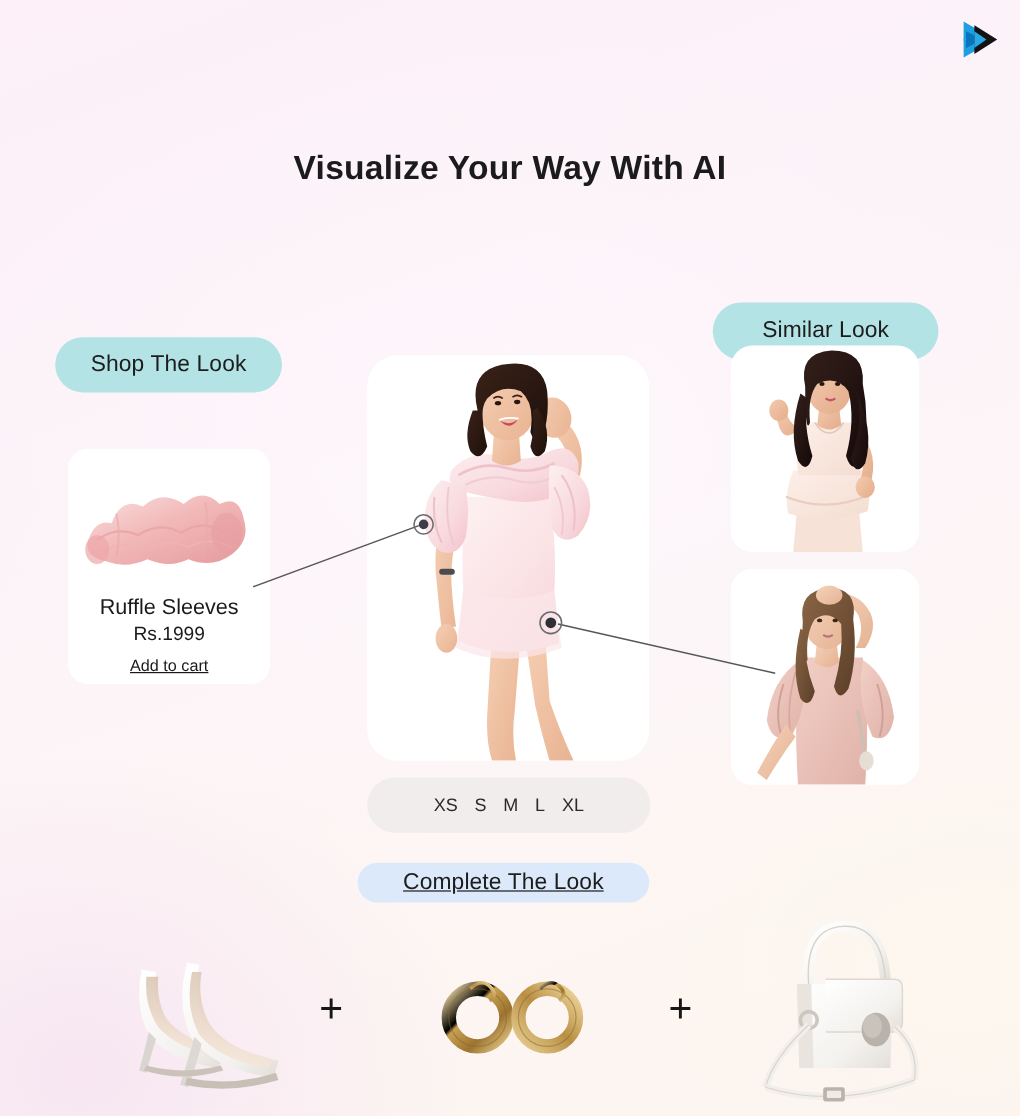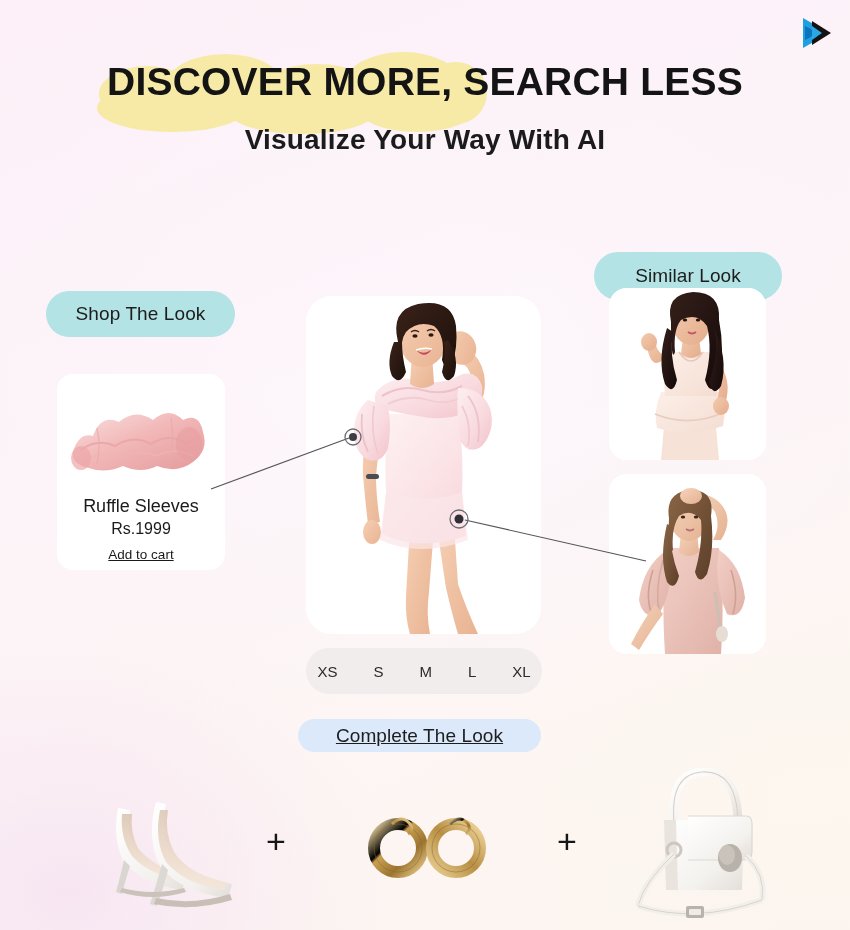--- a/index.html
+++ b/index.html
@@ -33,29 +33,29 @@
     letter-spacing:.2px;
   }
 
   
   .pill{
     position:absolute; display:flex; align-items:center; justify-content:center;
     border-radius:40px; font-size:19px; color:#1d1d1d; letter-spacing:.1px;
   }
   .pill-teal{ background:#b3e3e5; }
   .pill-blue{ background:#dbe9fb; }
-  #pill-shop{ left:46px; top:281px; width:189px; height:46px;margin-top:10px; }
+  #pill-shop{ left:46px; top:281px; width:189px; height:46px; }
   #pill-similar{ left:594px; top:209px; width:188px; height:48px;margin-top:43px; }
   #pill-complete{ left:298px; top:719px; width:243px; height:33px;text-decoration:underline; }
 
   
   #size-bar{
     position:absolute; left:306px; top:648px; width:236px; height:46px;
     border-radius:30px; background:#f1edec; display:flex; align-items:center;
-    justify-content:center; gap:36px;
+    justify-content:center; gap:14px;
   }
   #size-bar .sz{ font-size:15px; color:#2a2a2a; }
 
   
   #hero-card{
     position:absolute; left:306px; top:296px; width:235px; height:338px;
     background:#fff; border-radius:26px; overflow:hidden;
   }
   
   .thumb{
@@ -101,33 +101,20 @@
   <div class="logo">
     <svg viewBox="0 0 42 42" width="42" height="42">
       <path d="M6 6 L20 14 L6 22 Z" fill="#1e9fe0"></path>
       <path d="M6 20 L20 28 L6 36 Z" fill="#1e9fe0"></path>
       <path d="M8 14 L22 21 L8 28 Z" fill="#0b74bd"></path>
       <path d="M15 9 L34 21 L15 33 Z" fill="#131313"></path>
       <path d="M15 14 L25 21 L15 28 Z" fill="#28a9e6"></path>
     </svg>
   </div>
 
-  <div class="headline-wrap">
-    <div class="headline">
-      <span class="hl-blob" style="left:-8px;  top:4px;  width:96px;  height:56px;"></span>
-      <span class="hl-blob" style="left:58px;  top:-8px; width:120px; height:66px;"></span>
-      <span class="hl-blob" style="left:150px; top:2px;  width:120px; height:58px;"></span>
-      <span class="hl-blob" style="left:238px; top:-10px;width:116px; height:64px;"></span>
-      <span class="hl-blob" style="left:-10px; top:22px; width:150px; height:48px;"></span>
-      <span class="hl-blob" style="left:120px; top:24px; width:150px; height:48px;"></span>
-      <span class="hl-blob" style="left:250px; top:20px; width:120px; height:50px;"></span>
-      <span class="hl-blob" style="left:318px; top:0px;  width:62px;  height:62px;"></span>
-      <span class="txt">DISCOVER MORE, SEARCH LESS</span>
-    </div>
-  </div>
   <div class="subheadline">Visualize Your Way With AI</div>
 
   <div class="pill pill-teal" id="pill-shop">
     <span>Shop The Look</span>
   </div>
   <div class="pill pill-teal" id="pill-similar">
     <span>Similar Look</span>
   </div>
   <div class="pill pill-blue" id="pill-complete">
     <span>Complete The Look</span>

